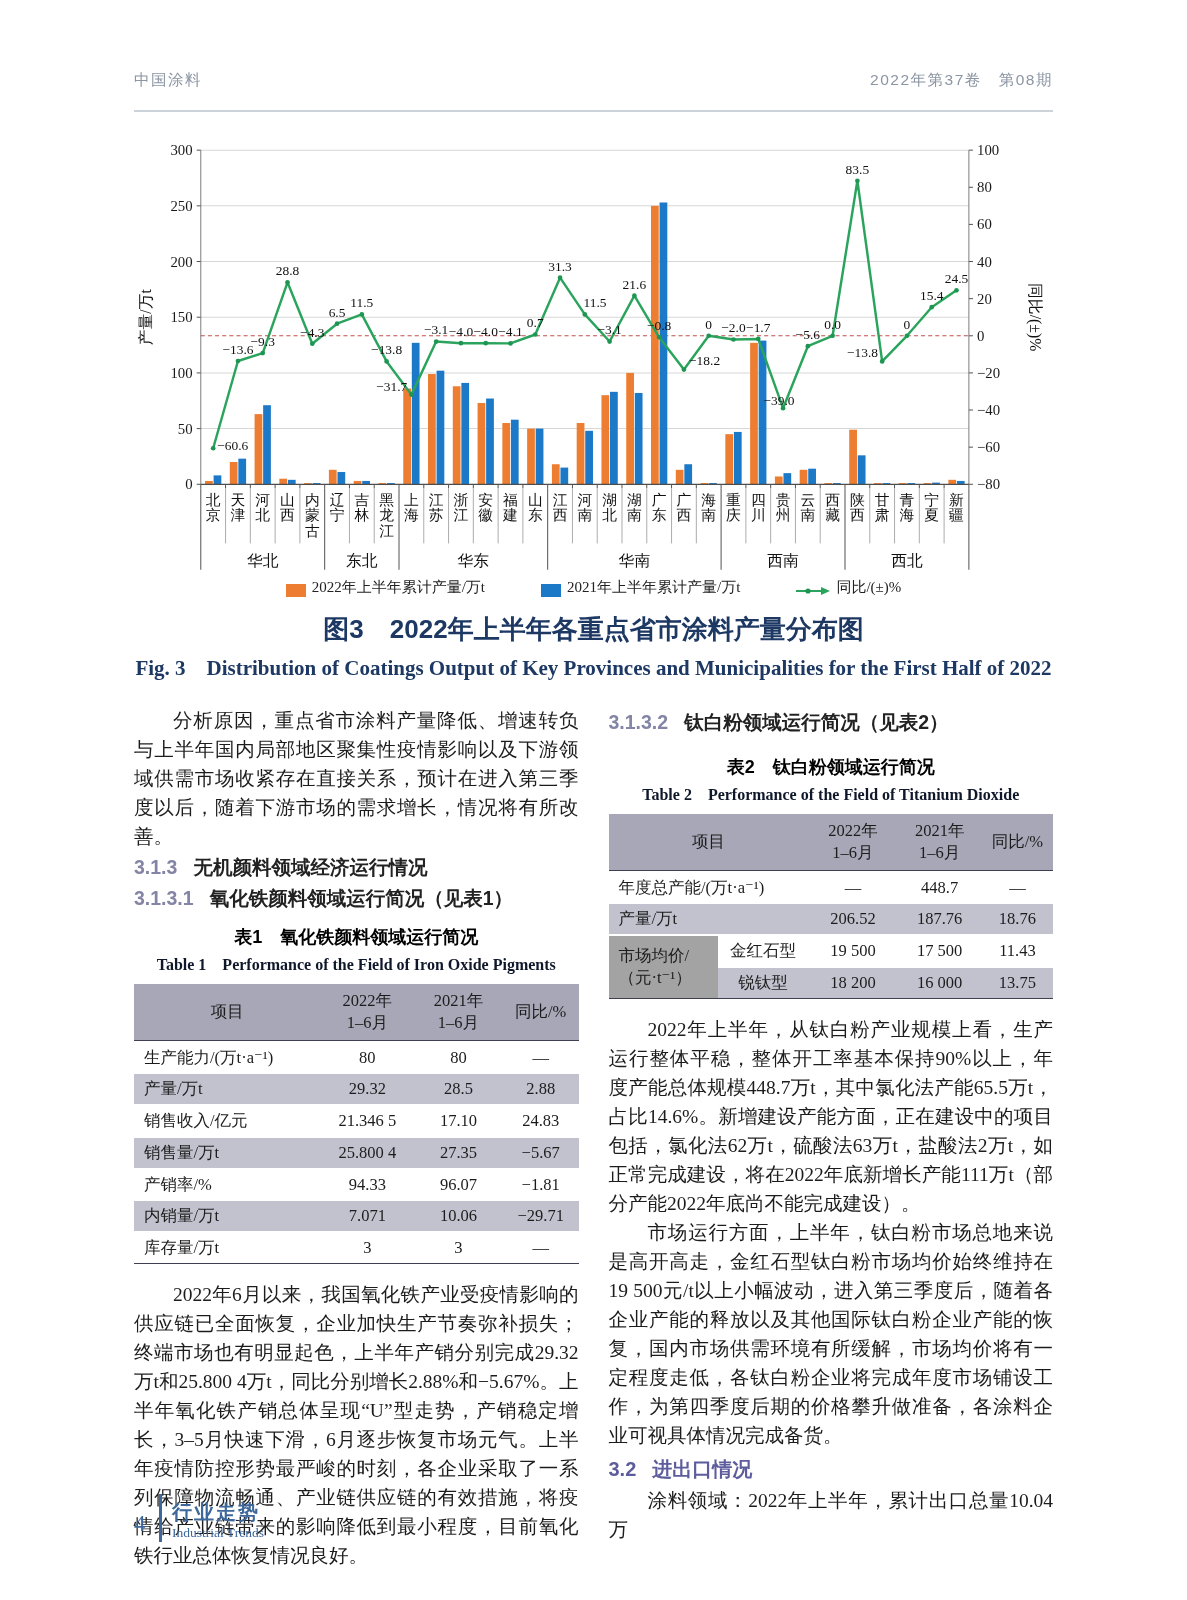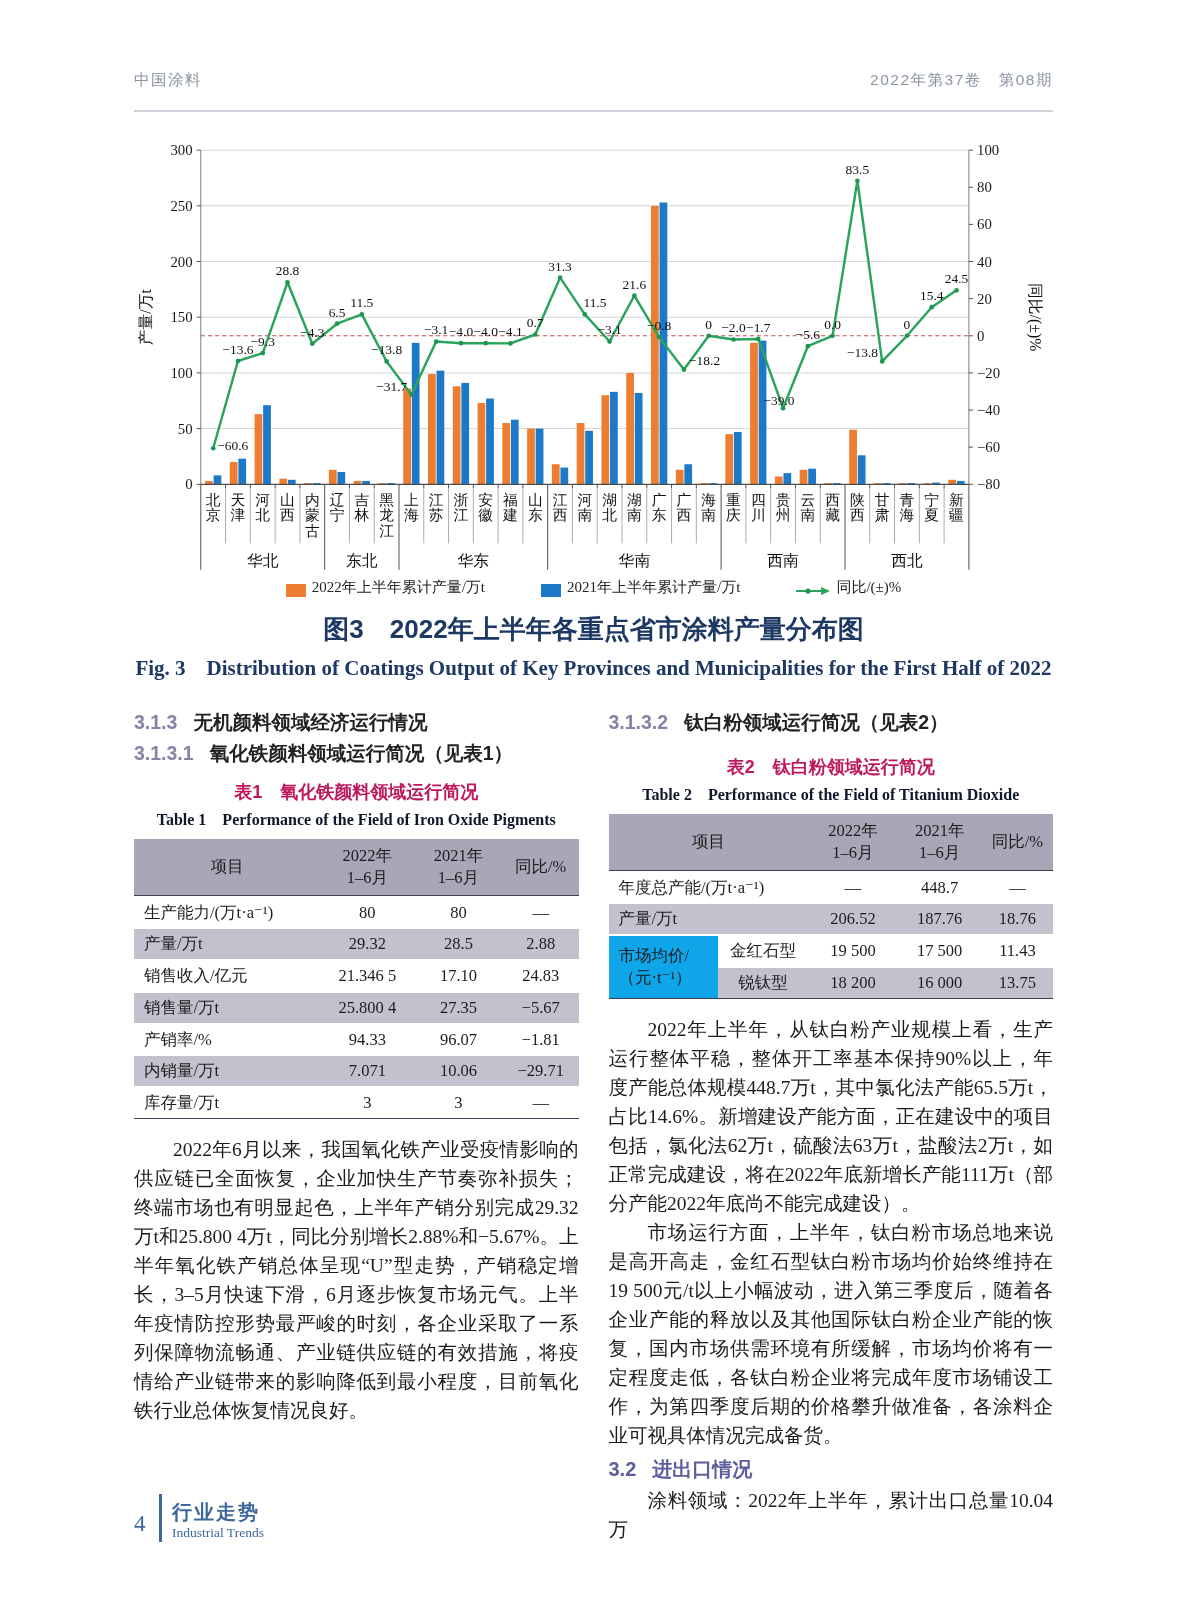--- a/index.html
+++ b/index.html
@@ -31,34 +31,34 @@
     font-size:19.5px;font-weight:bold;color:#222;margin:1px 0;
     font-family:"Liberation Sans","DejaVu Sans",sans-serif;line-height:30px;
   }
   .hnum{color:#8484a6;margin-right:16px;font-weight:bold;}
   .h2{
     font-size:20px;font-weight:bold;color:#5d5d9d;margin:3px 0 1px 0;
     font-family:"Liberation Sans","DejaVu Sans",sans-serif;line-height:32px;
   }
   .h2 .hnum2{margin-right:16px;}
   .tbl-caption-cn{
-    text-align:center;font-weight:bold;font-size:18px;color:#be185d;margin-top:12px;
+    text-align:center;font-weight:bold;font-size:18px;color:#000000;margin-top:12px;
     font-family:"Liberation Sans","DejaVu Sans",sans-serif;line-height:24px;
   }
   .tbl-caption-en{text-align:center;font-weight:bold;font-size:16px;color:#0f172a;margin-top:4px;line-height:23px;}
   table{width:100%;border-collapse:separate;border-spacing:0 2px;margin-top:6px;font-size:16.5px;line-height:1.32;text-indent:0;}
   th,td{padding:4px 3px;text-align:center;}
   thead th{
     background:#a7a7b7;font-weight:normal;white-space:pre-line;
     padding:6px 2px;border-bottom:1px solid #3f3f52;
   }
   tr.stripe td{background:#c2c2cf;}
   td.label{text-align:left;padding-left:10px;}
   tr.last td{border-bottom:1.2px solid #3f3f52;}
-  td.rspan{white-space:pre-line;text-align:left;padding-left:10px;vertical-align:middle;border-bottom:1.2px solid #3f3f52;background:#0ea5e9;}
+  td.rspan{white-space:pre-line;text-align:left;padding-left:10px;vertical-align:middle;border-bottom:1.2px solid #3f3f52;background:#a3a3a3;}
   .boldlead{font-weight:normal;}
   .footer{position:absolute;left:134px;top:1494px;display:flex;align-items:flex-end;}
   .footer .pagenum{font-size:23px;color:#3e689b;margin-right:13px;margin-bottom:5px;}
   .footer .bar{width:3.5px;height:48px;background:#3e689b;margin-right:10px;}
   .footer .sec-cn{
     font-size:20px;font-weight:bold;color:#3e689b;line-height:24px;
     font-family:"Liberation Sans","DejaVu Sans",sans-serif;letter-spacing:2px;
   }
   .footer .sec-en{font-size:13.5px;color:#3e689b;line-height:18px;}
 </style>
@@ -367,20 +367,21 @@
       </span>
     </div>
 
     <div class="fig-caption-cn">图3　2022年上半年各重点省市涂料产量分布图</div>
     <div class="fig-caption-en">Fig. 3　Distribution of Coatings Output of Key Provinces and Municipalities for the First Half of 2022</div>
   </div>
 
   <div class="columns">
 
     <div class="col">
+      <p class="para">分析原因，重点省市涂料产量降低、增速转负与上半年国内局部地区聚集性疫情影响以及下游领域供需市场收紧存在直接关系，预计在进入第三季度以后，随着下游市场的需求增长，情况将有所改善。</p>
 
       <div class="h3">
         <span class="hnum">3.1.3</span><span>无机颜料领域经济运行情况</span>
       </div>
       <div class="h4">
         <span class="hnum">3.1.3.1</span><span>氧化铁颜料领域运行简况（见表1）</span>
       </div>
 
       <div class="tbl-caption-cn">表1　氧化铁颜料领域运行简况</div>
       <div class="tbl-caption-en">Table 1　Performance of the Field of Iron Oxide Pigments</div>

